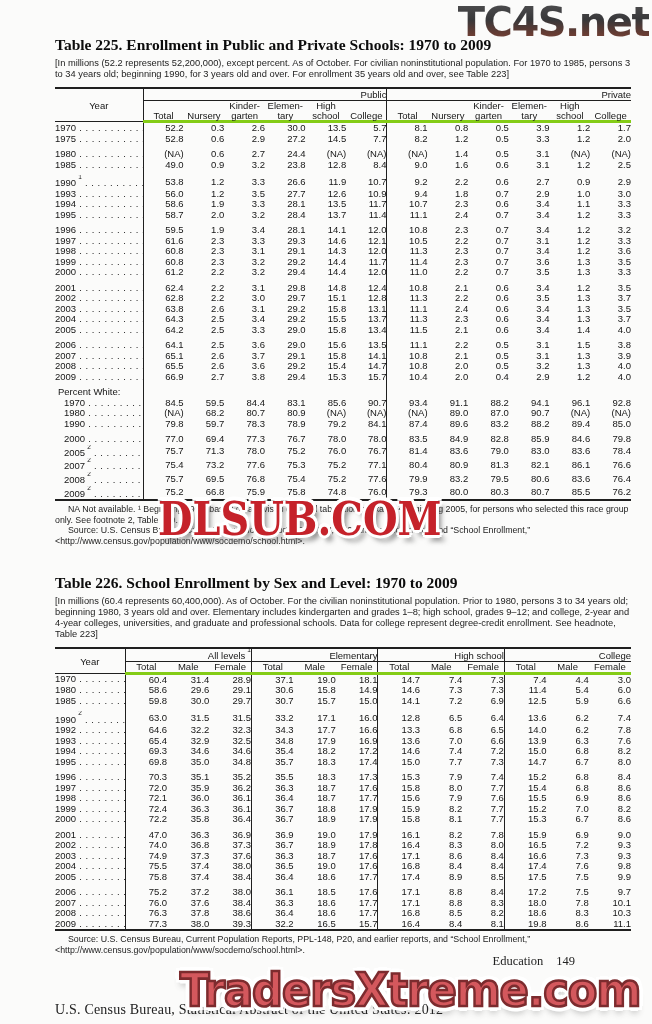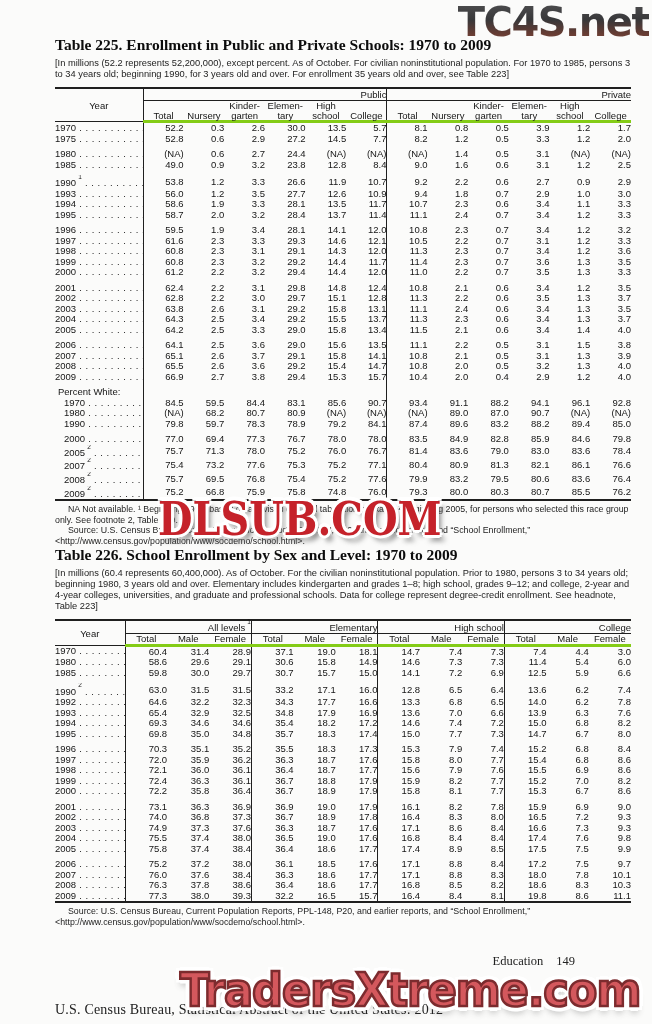--- a/index.html
+++ b/index.html
@@ -7,21 +7,21 @@
     position:relative; width:652px; height:1024px; margin:0 auto;
     background:#fbfbfa; overflow:hidden;
     font-family:"Liberation Sans", sans-serif; color:#1c1c1c;
   }
   .content { position:absolute; left:55px; top:36px; width:576px; }
 
   .t-title {
     font-family:"Liberation Serif", serif; font-weight:bold;
     font-size:15.5px; line-height:17px; margin:0 0 5px 0; color:#0c0c0c;
   }
-  .t2 { }
+  .t2 { margin-top:28px; }
   .t-sub { font-size:9.3px; line-height:11px; margin:0 0 7px 0; color:#1c1c1c; }
 
   .stat { border-collapse:collapse; width:100%; table-layout:fixed;
           border-top:2px solid #1f1f1f; border-bottom:2px solid #1f1f1f; }
   .stat th, .stat td { font-size:9.5px; font-weight:normal; color:#151515; padding:0; }
   .stat sup { font-size:6.5px; position:relative; top:-3px; margin-left:2px; }
   .yh { text-align:center; vertical-align:middle; border-right:1px solid #1f1f1f;
         border-bottom:1px solid #1f1f1f; }
   .gh { text-align:right; border-bottom:1px solid #1f1f1f; padding:2px 0 1px; }
   .ch { text-align:center; vertical-align:bottom; border-bottom:3px solid #84cc16;
@@ -981,21 +981,21 @@
               <td class="nc"></td>
               <td class="nc gs"></td>
               <td class="nc"></td>
               <td class="nc"></td>
               <td class="nc gs"></td>
               <td class="nc"></td>
               <td class="nc"></td>
             </tr>
             <tr class="dr">
               <td class="yc"><span class="yt">2001</span><span class="dots"></span></td>
-              <td class="nc">73.1</td>
+              <td class="nc">47.0</td>
               <td class="nc">36.3</td>
               <td class="nc">36.9</td>
               <td class="nc gs">36.9</td>
               <td class="nc">19.0</td>
               <td class="nc">17.9</td>
               <td class="nc gs">16.1</td>
               <td class="nc">8.2</td>
               <td class="nc">7.8</td>
               <td class="nc gs">15.9</td>
               <td class="nc">6.9</td>

